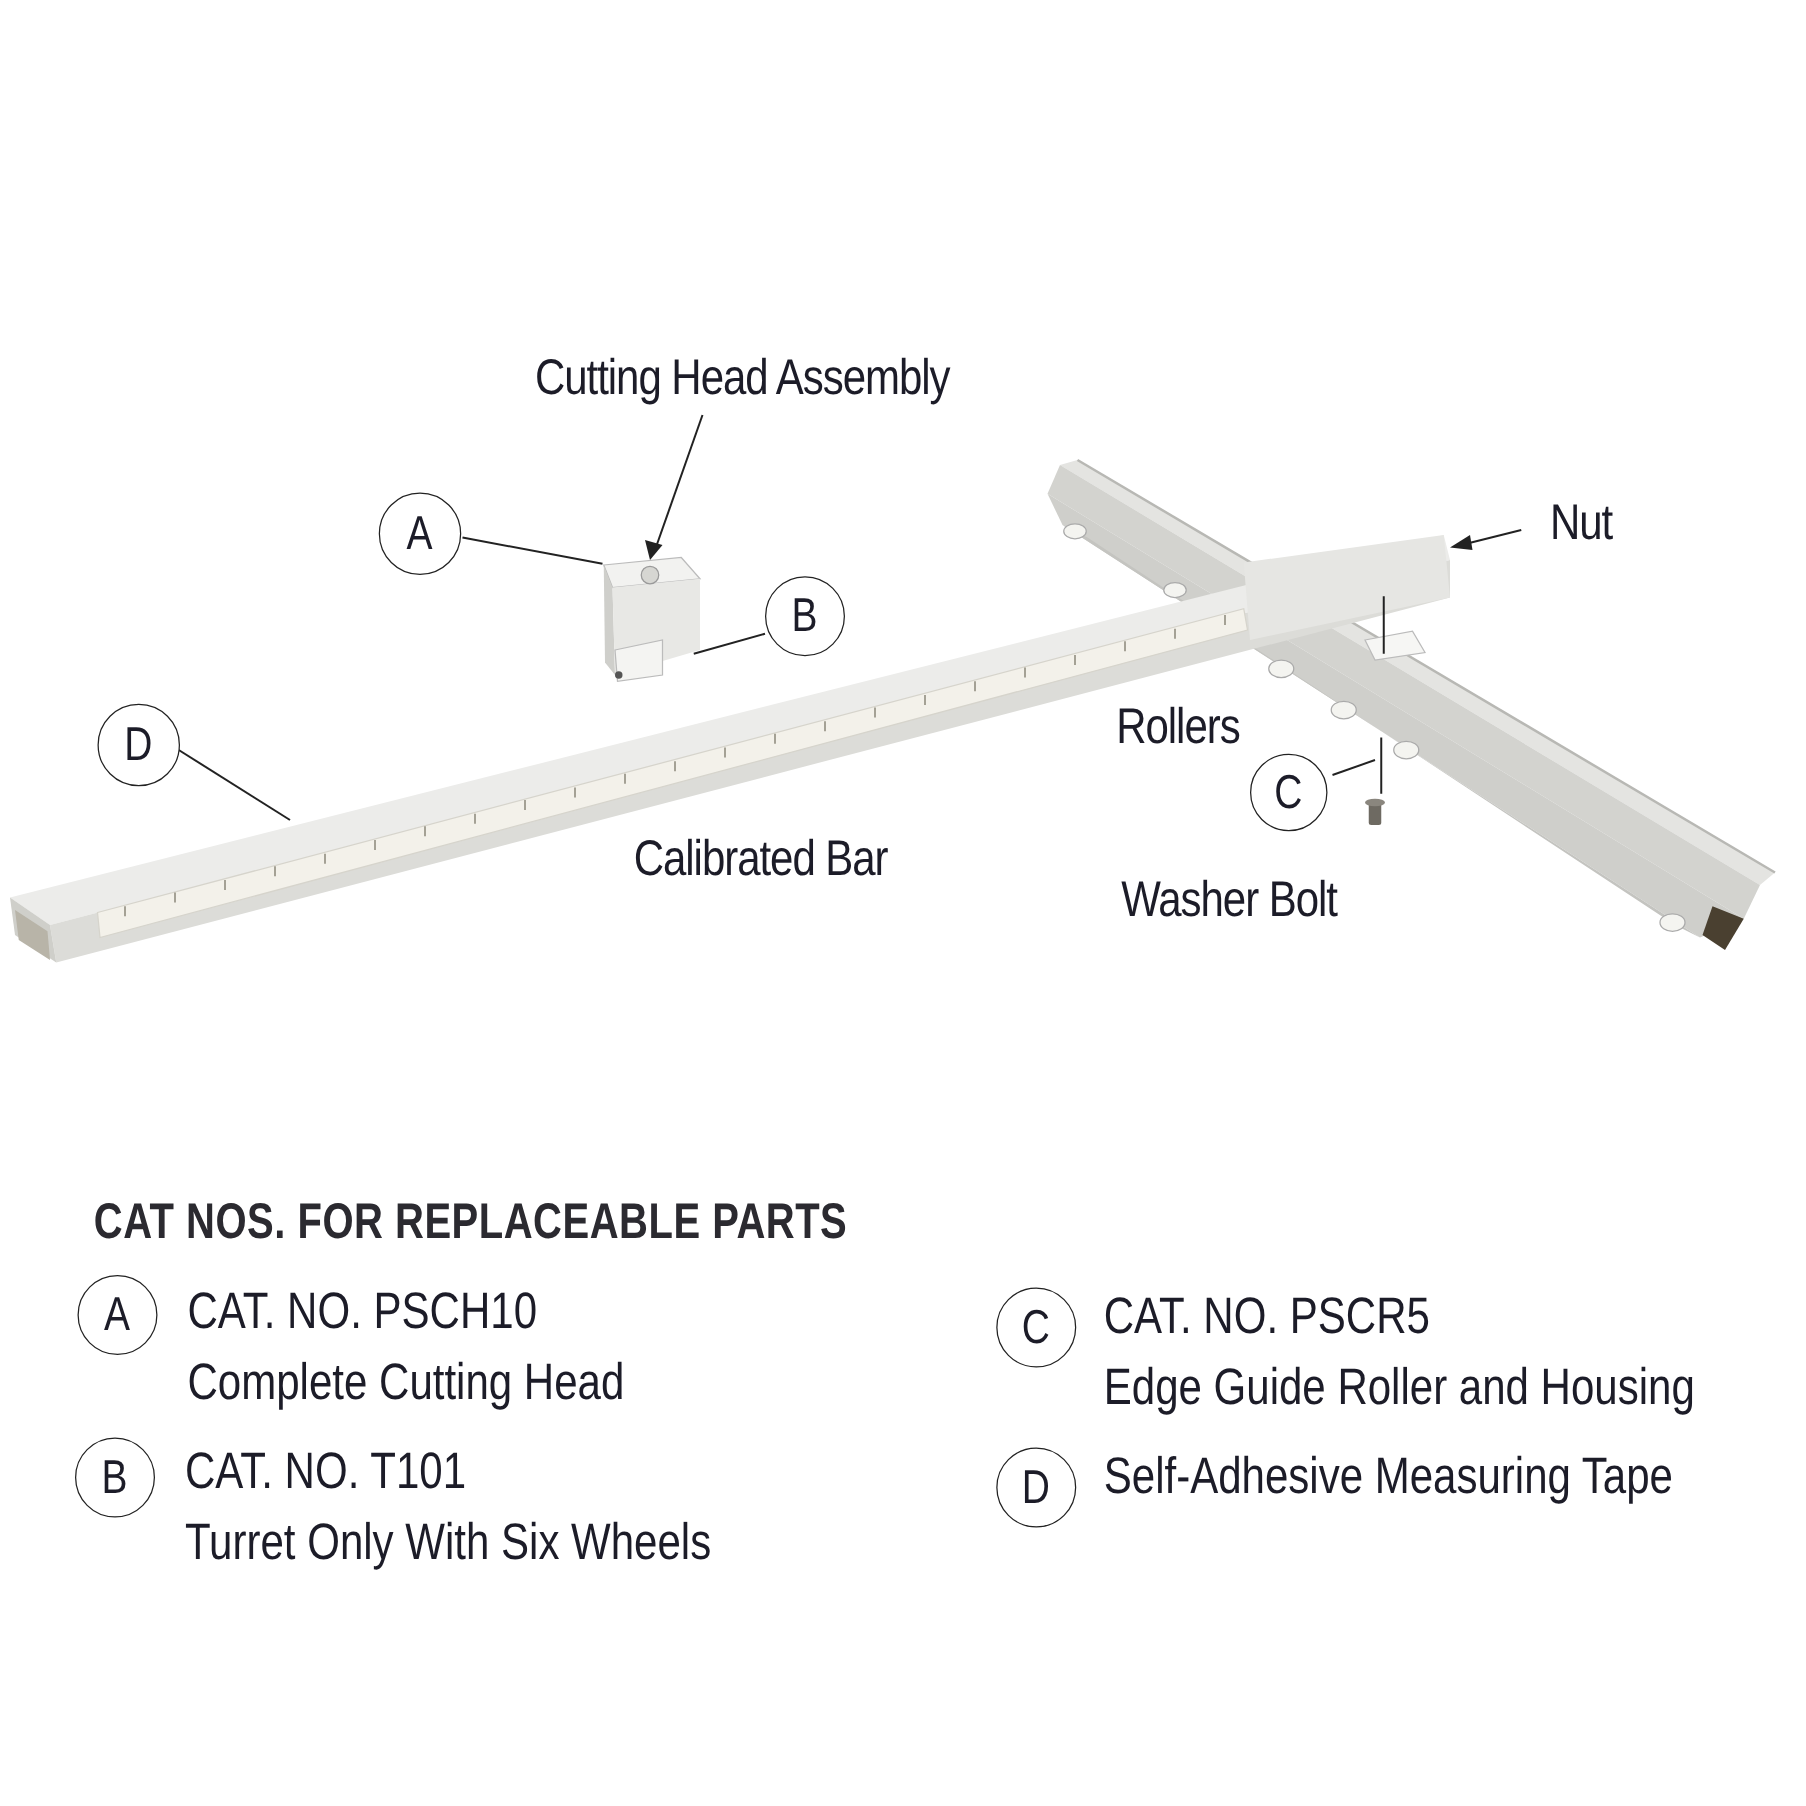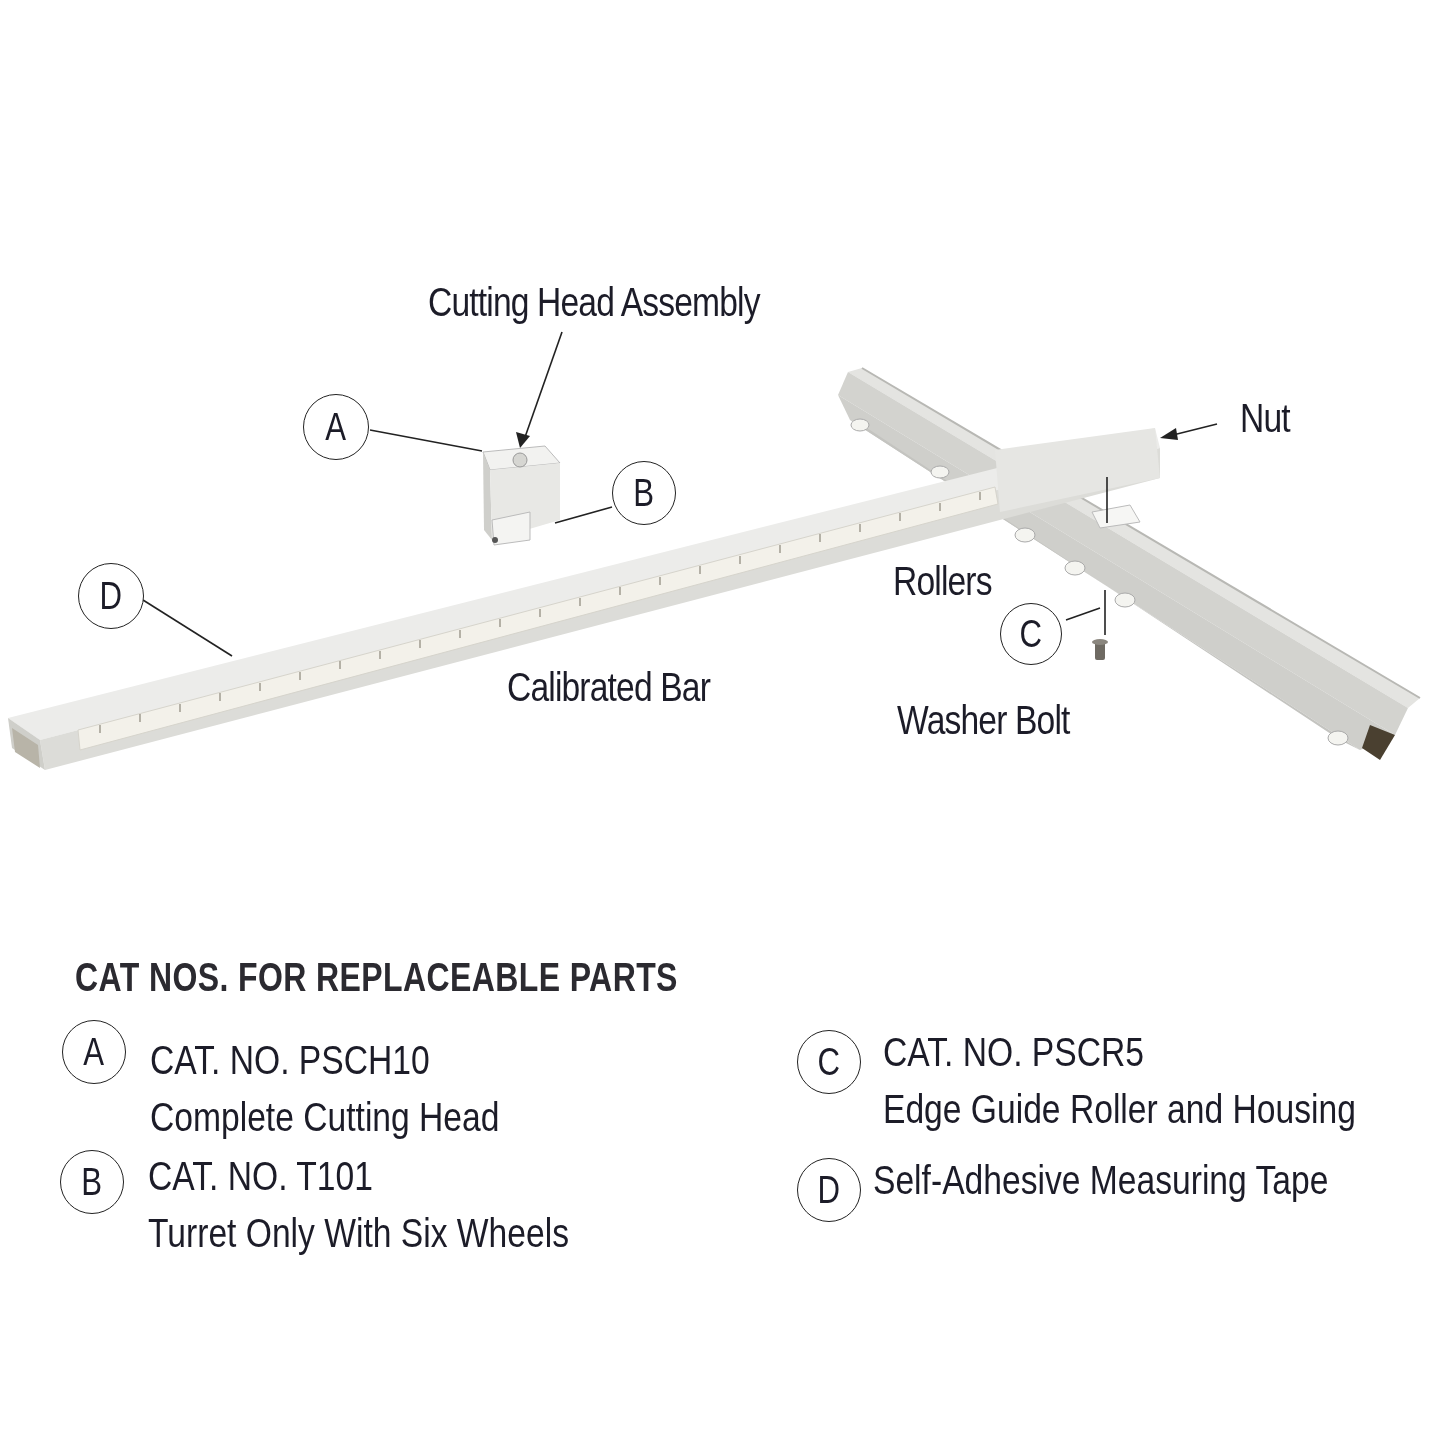--- a/index.html
+++ b/index.html
@@ -132,21 +132,21 @@
 <div class="callout" style="left:1000px; top:603px; width:60px; height:60px;">
     <span>C</span>
   </div>
 
 <div class="heading">CAT NOS. FOR REPLACEABLE PARTS</div>
 
 <div class="part" style="left:62px; top:1020px;">
   <div class="callout pc" style="left:0; top:0;">
       <span>A</span>
     </div>
-  <div style="position:absolute; left:88px; top:12px;">
+  <div style="position:absolute; left:88px; top:0;">
     <div class="line">CAT. NO. PSCH10</div>
     <div class="line">Complete Cutting Head</div>
   </div>
 </div>
 
 <div class="part" style="left:60px; top:1150px;">
   <div class="callout pc" style="left:0; top:0;">
       <span>B</span>
     </div>
   <div style="position:absolute; left:88px; top:-2px;">
@@ -162,16 +162,16 @@
   <div style="position:absolute; left:86px; top:-6px;">
     <div class="line">CAT. NO. PSCR5</div>
     <div class="line">Edge Guide Roller and Housing</div>
   </div>
 </div>
 
 <div class="part" style="left:797px; top:1158px;">
   <div class="callout pc" style="left:0; top:0;">
       <span>D</span>
     </div>
-  <div style="position:absolute; left:76px; top:-6px;">
+  <div style="position:absolute; left:86px; top:-6px;">
     <div class="line">Self-Adhesive Measuring Tape</div>
   </div>
 </div>
 
 </body></html>

